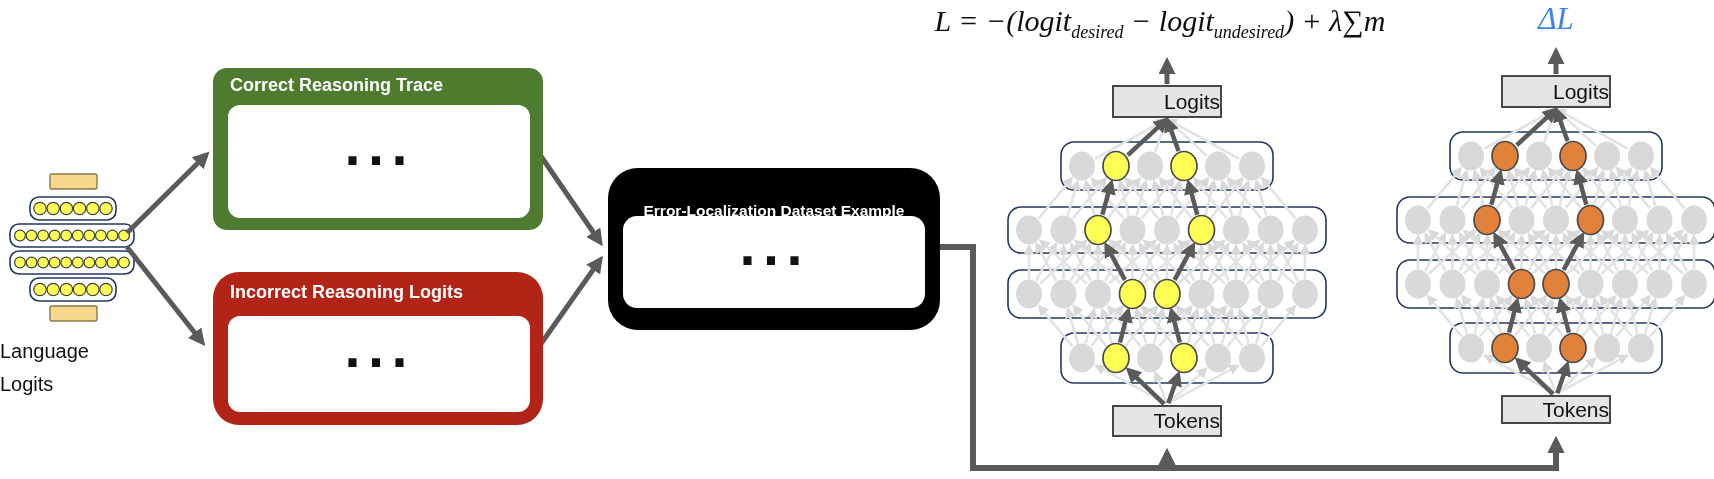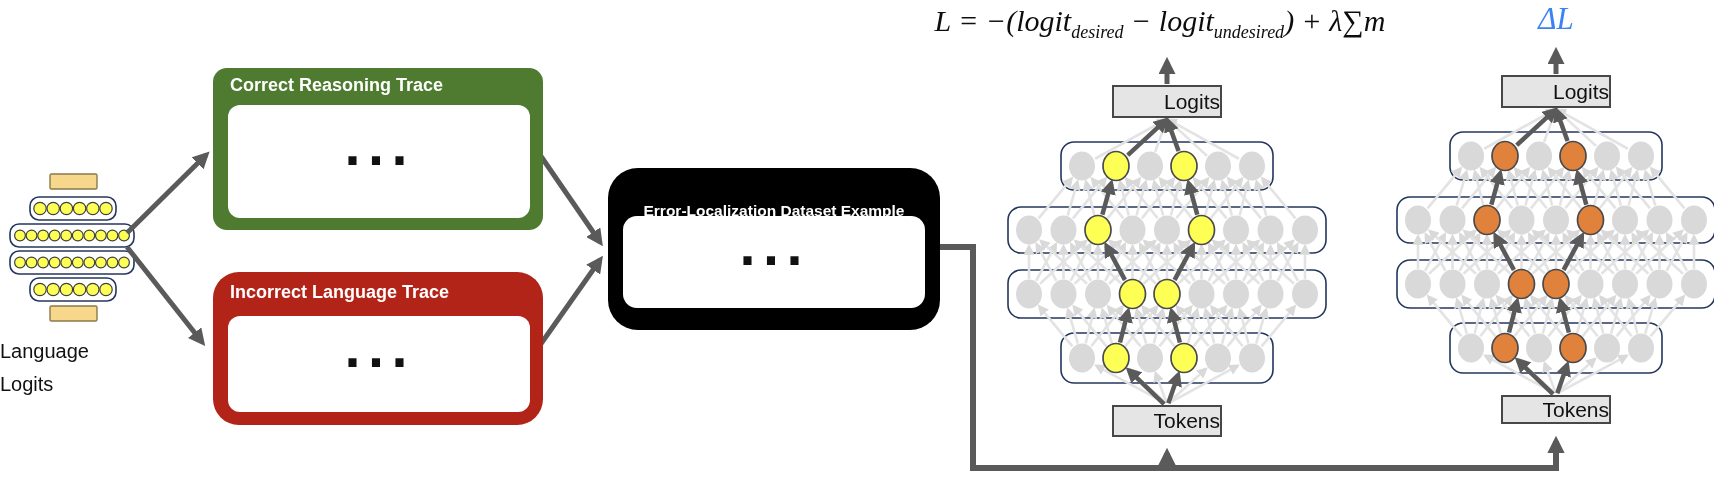--- a/index.html
+++ b/index.html
@@ -411,21 +411,21 @@
   </div>
 
   <div class="tbox box-green" style="left:213px;top:68px;width:330px;height:162px;">
     <div class="box-title">Correct Reasoning Trace</div>
     <div class="box-inner">
       <span class="dots">...</span>
     </div>
   </div>
 
   <div class="tbox box-red" style="left:213px;top:272px;width:330px;height:153px;">
-    <div class="box-title">Incorrect Language Trace</div>
+    <div class="box-title">Incorrect Reasoning Logits</div>
     <div class="box-inner">
       <span class="dots">...</span>
     </div>
   </div>
 
   <div class="tbox box-black" style="left:608px;top:168px;width:332px;height:162px;">
     <div class="box-title">Error-Localization Dataset Example</div>
     <div class="box-inner">
       <span class="dots">...</span>
     </div>

